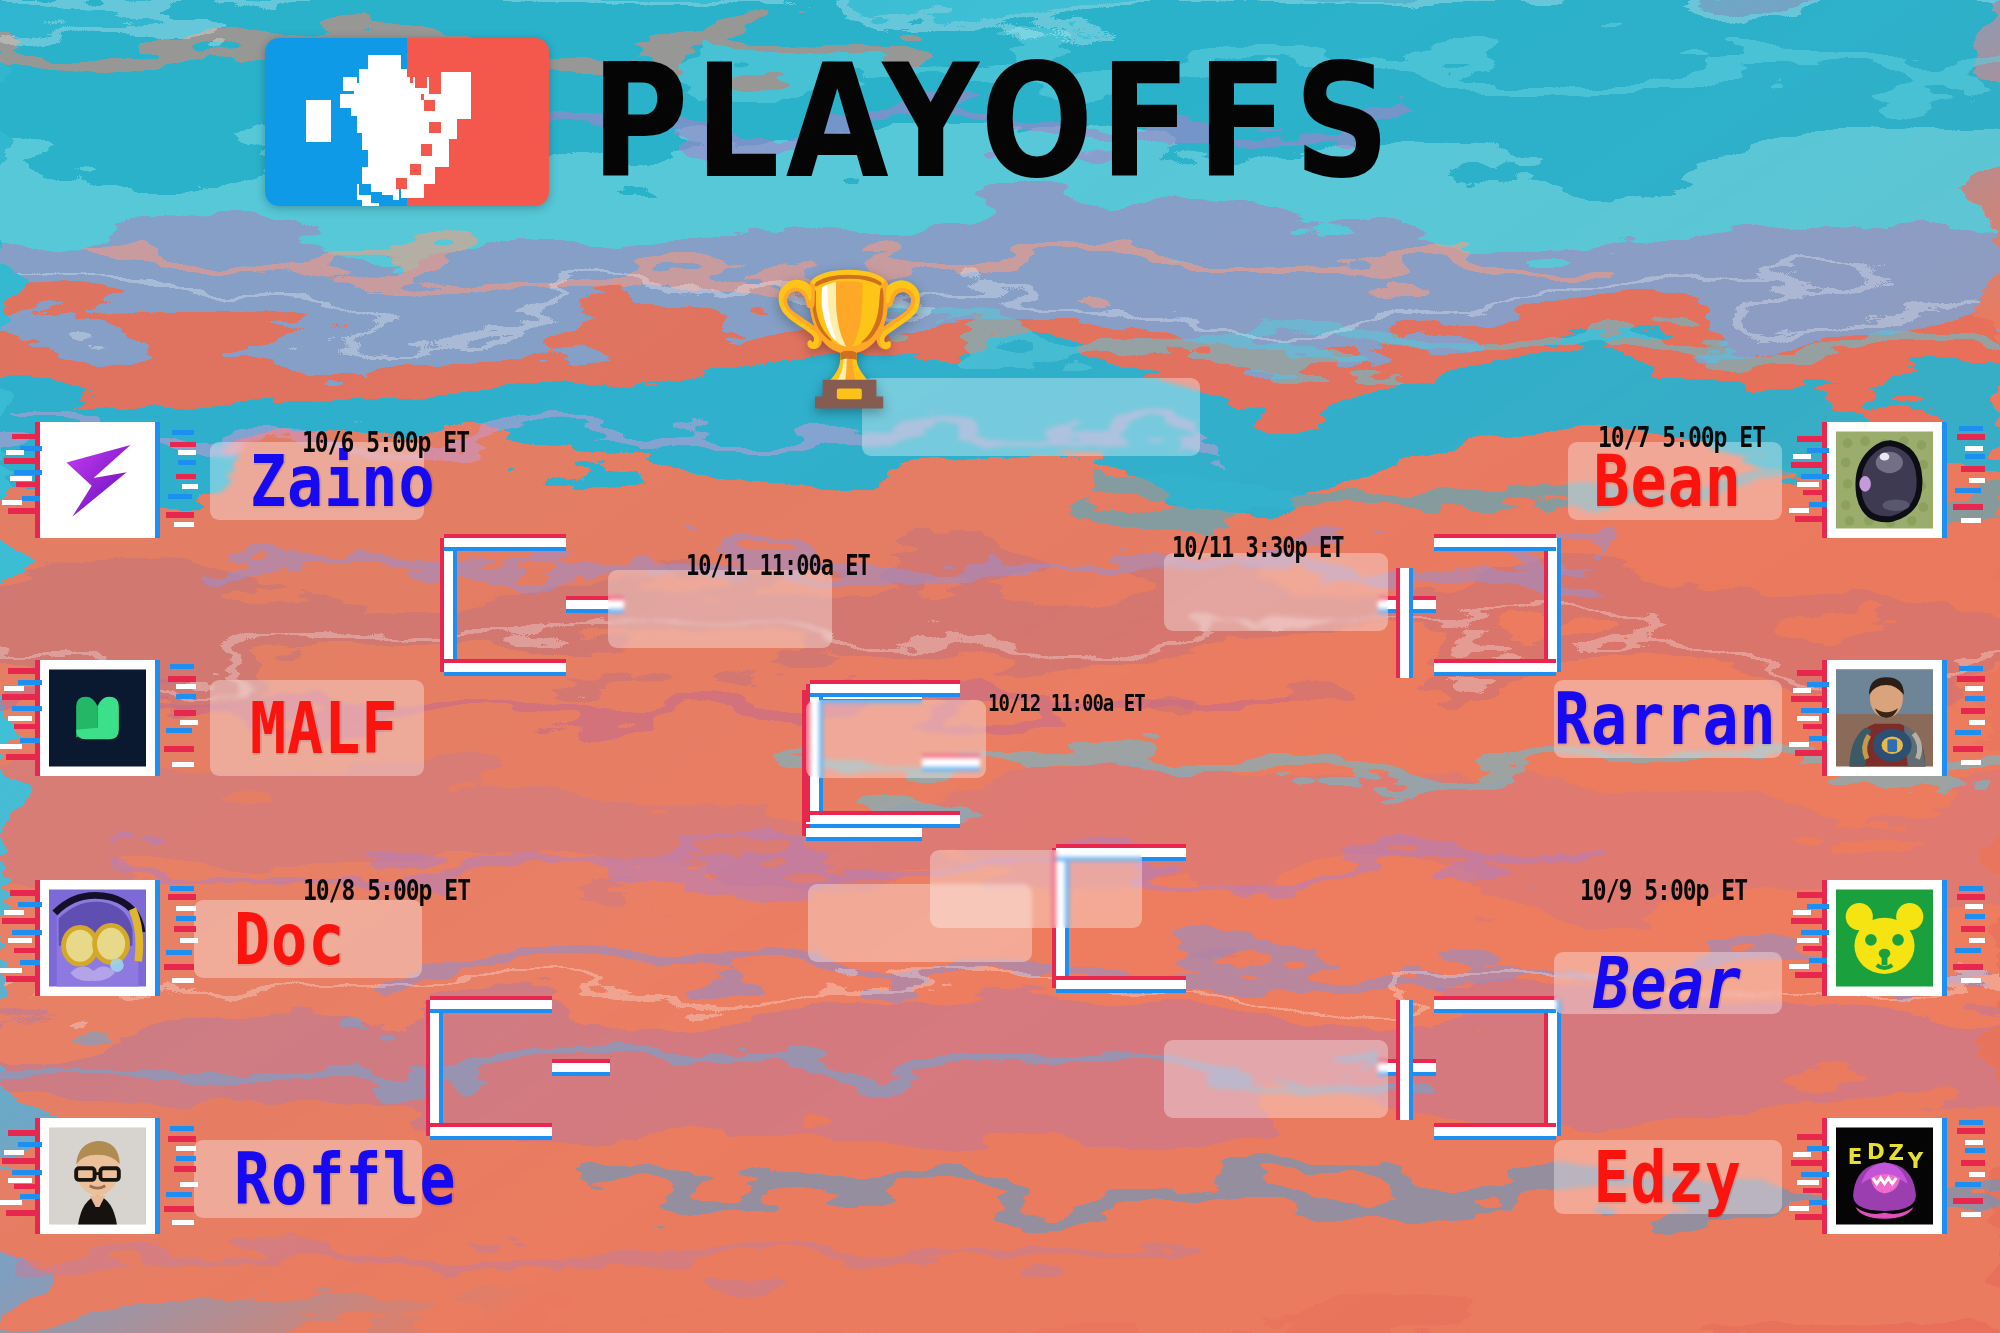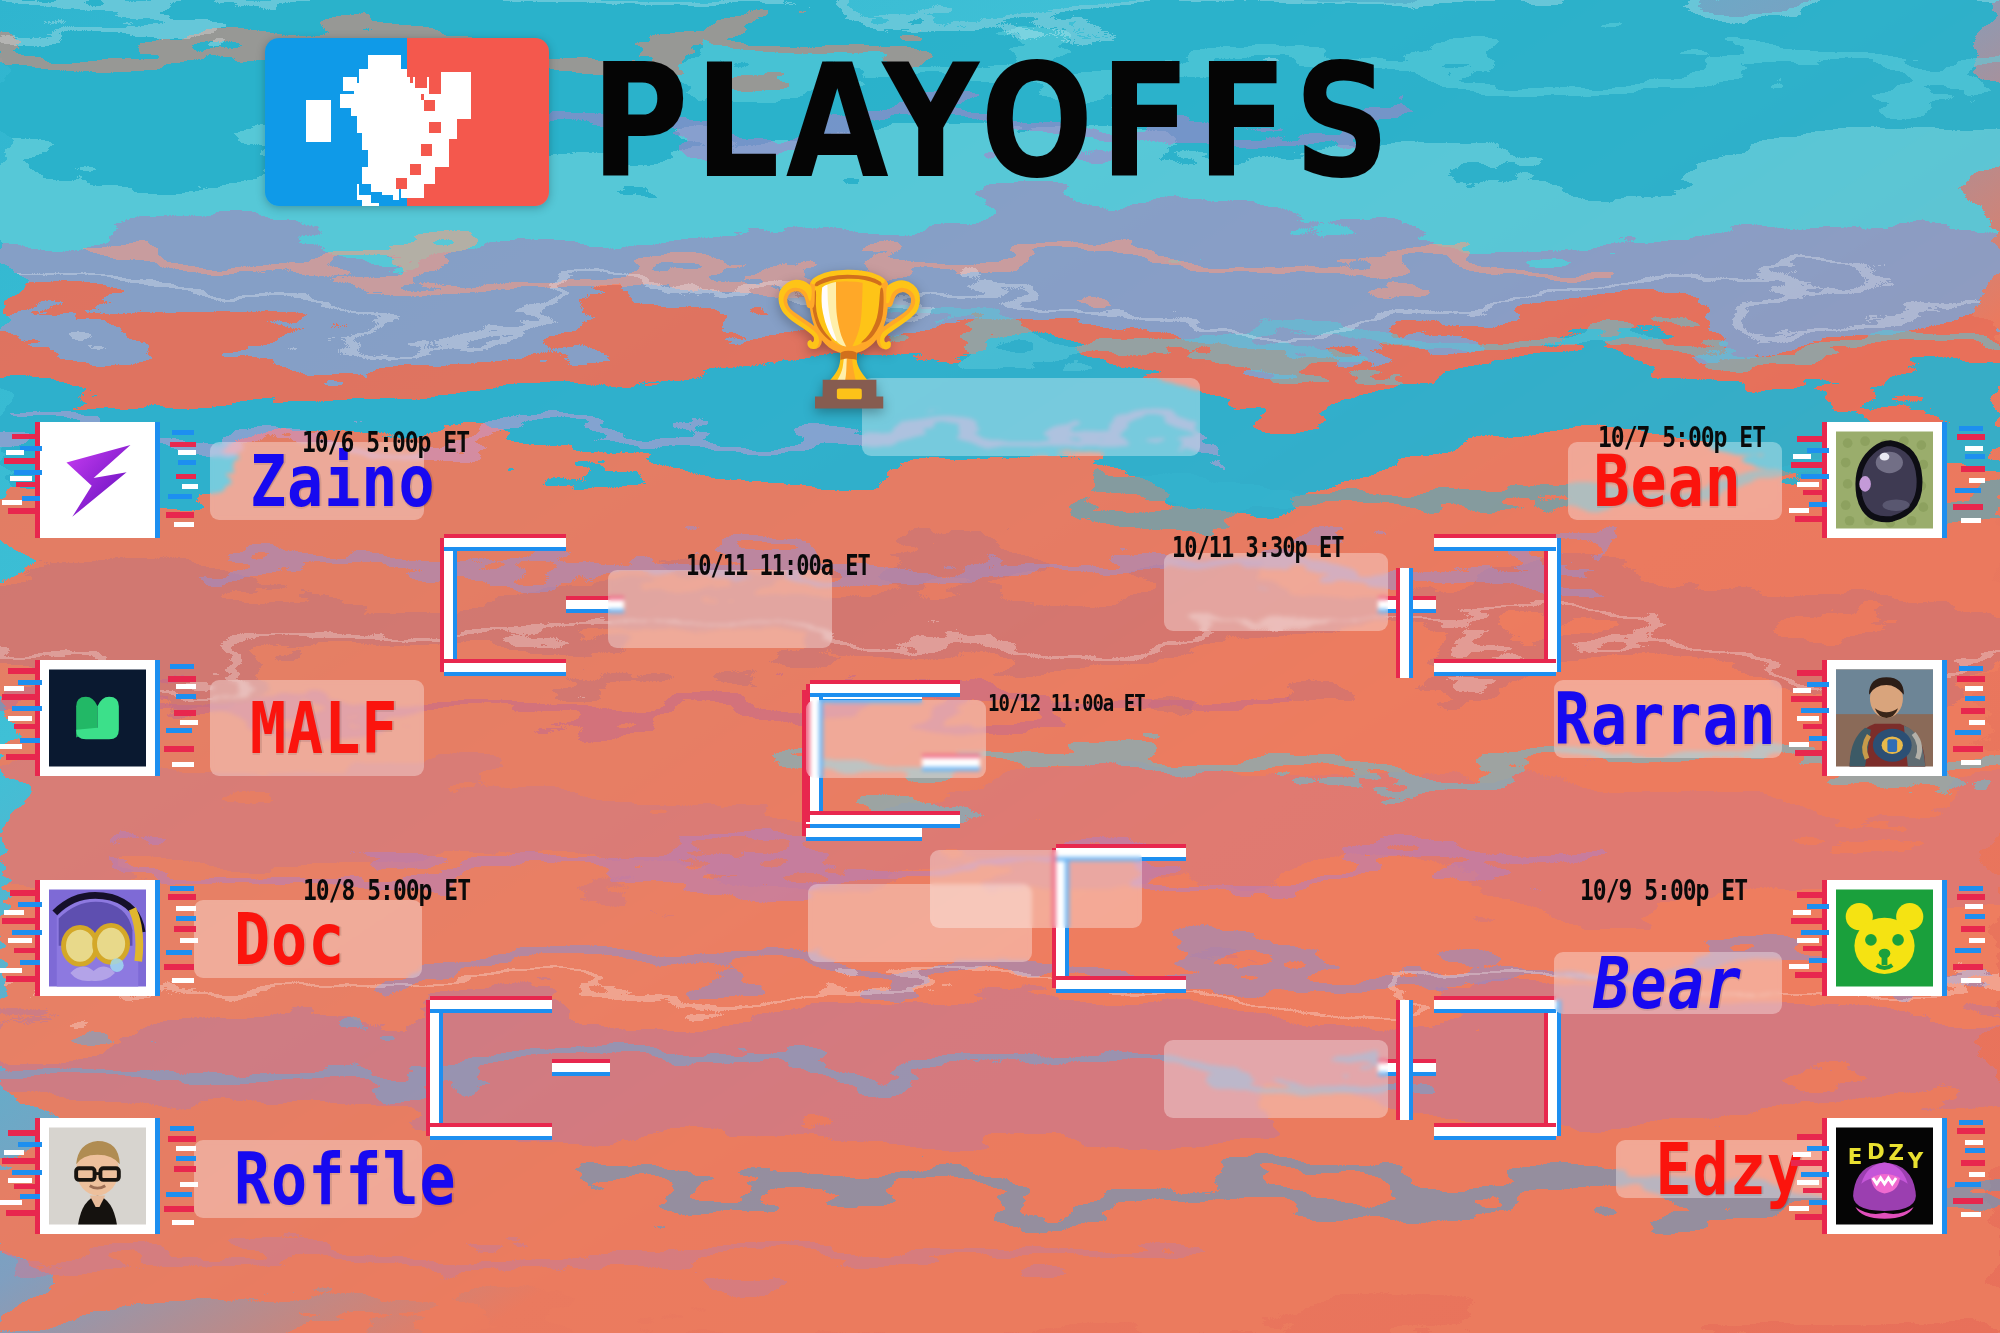--- a/index.html
+++ b/index.html
@@ -644,21 +644,21 @@
       <rect x="12" y="44" width="18" height="5"></rect>
         <rect x="16" y="72" width="22" height="5"></rect>
       <rect x="8" y="98" width="20" height="5"></rect>
       <rect x="184" y="32" width="18" height="5"></rect>
         <rect x="188" y="64" width="16" height="5"></rect>
       <rect x="180" y="104" width="20" height="5"></rect>
     </g>
   </svg>
 </div>
 
-<div class="slot named" style="left:1616px; top:1140px; width:228px; height:58px;justify-content:flex-end;">
+<div class="slot named" style="left:1554px; top:1140px; width:228px; height:74px;justify-content:flex-end;">
   <span class="pname red right">Edzy</span>
 </div>
 
 <div class="conn v" style="left:1548px; top:1000px; height:136px;"></div>
 <div class="conn h" style="left:1434px; top:1000px; width:122px;"></div>
 <div class="conn h" style="left:1434px; top:1127px; width:122px;"></div>
 <div class="conn h" style="left:1378px; top:1063px; width:58px;"></div>
 
 <div class="date r2" style="left:1172px; top:538px;">10/11  3:30p ET</div>
 

